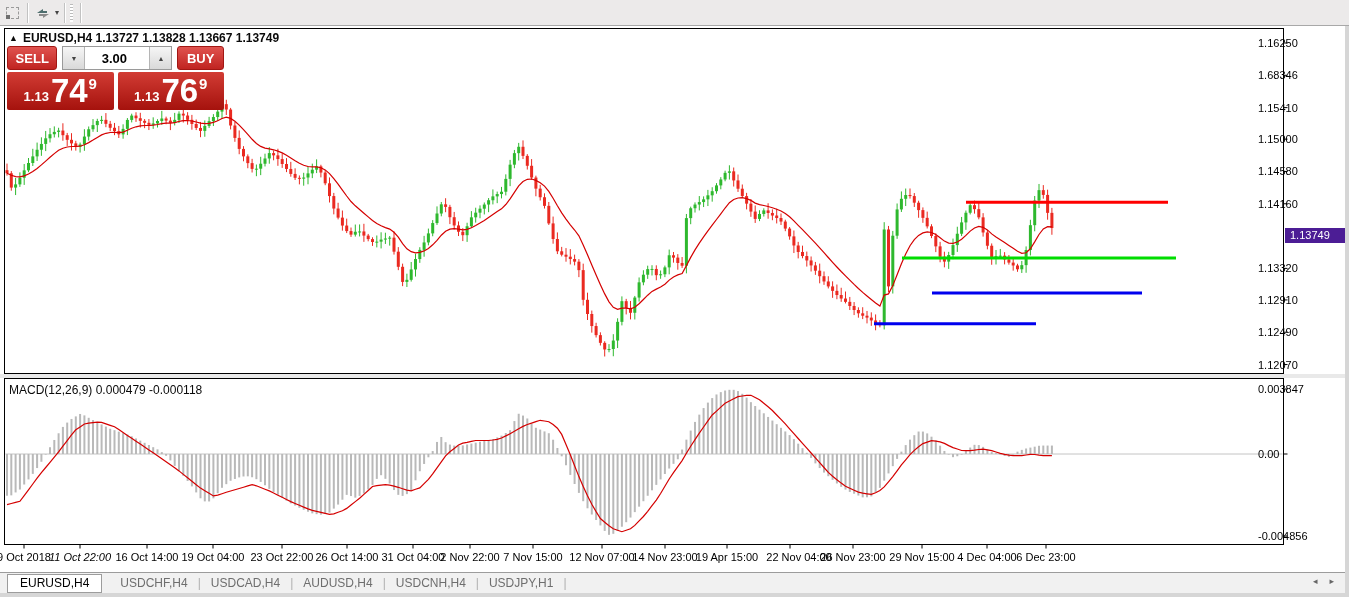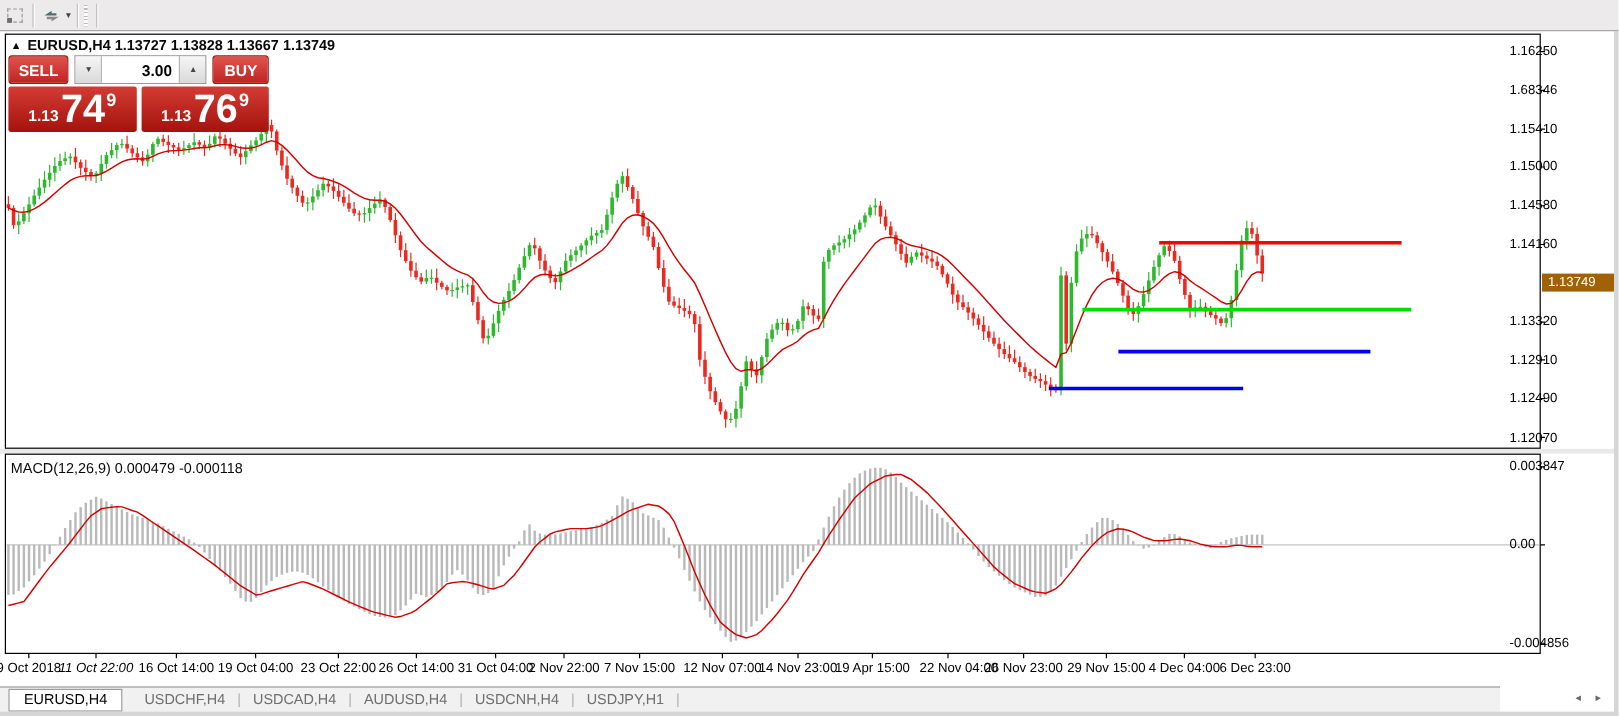--- a/index.html
+++ b/index.html
@@ -17,47 +17,47 @@
         background:repeating-linear-gradient(#bbb 0 1px,#fff 1px 3px);}
   .tf-btn{font-size:11px;font-weight:700;color:#3c3c3c;padding:3px 8px;margin:0 1px;
           border:1px solid transparent;border-radius:1px;cursor:default;}
   .tf-btn.active{background:#fbfaf8;border:1px solid #9b9b9b;}
   
   .chart-svg{position:absolute;left:0;top:0;z-index:1;}
   .ohlc-header{position:absolute;left:9px;top:31px;z-index:4;font-size:12px;font-weight:700;color:#0a0a0a;}
   .ohlc-header .tri{font-size:9px;margin-right:5px;position:relative;top:-1px;}
   .macd-label{position:absolute;left:9px;top:383px;z-index:4;font-size:12px;color:#0a0a0a;}
   .axis-label{position:absolute;left:1258px;transform:translateY(-50%);font-size:11px;color:#000;z-index:3;white-space:nowrap;}
-  .price-badge{position:absolute;left:1285px;top:228px;width:62px;height:15px;background:#a16207;color:#fff;
+  .price-badge{position:absolute;left:1285px;top:228px;width:62px;height:15px;background:#4c1d95;color:#fff;
                font-size:11px;line-height:15px;padding-left:5px;z-index:4;box-sizing:border-box;}
   .time-label{position:absolute;top:551px;transform:translateX(-50%);font-size:11px;color:#000;z-index:3;white-space:nowrap;}
   .panel-sep{position:absolute;left:0;top:374px;width:1345px;height:4px;background:#e9e9e9;z-index:0;}
   
   .trade-panel{position:absolute;left:7px;top:46px;width:217px;z-index:6;}
   .tp-row1{display:flex;align-items:stretch;height:24px;}
   .tp-btn{color:#fff;font-size:13px;font-weight:700;border:1px solid #a21714;border-radius:3px;
           background:linear-gradient(#e0534f,#c02421);display:flex;align-items:center;justify-content:center;}
   .tp-sell{width:50px;}
   .tp-buy{width:46px;margin-left:5px;}
   .stepper{display:flex;margin-left:5px;border:1px solid #9a9a9a;background:#fff;width:110px;box-sizing:border-box;}
   .step-btn{width:22px;background:linear-gradient(#f6f6f6,#d9d9d9);border:0;display:flex;align-items:center;
             justify-content:center;font-size:7px;color:#444;}
   .step-dn{border-right:1px solid #b5b5b5;}
   .step-up{border-left:1px solid #b5b5b5;}
-  .vol-input{flex:1;border:0;outline:none;text-align:right;font-size:13px;font-weight:700;padding:0 6px 0 0;
+  .vol-input{flex:1;border:0;outline:none;text-align:center;font-size:13px;font-weight:700;padding:0 6px 0 0;
              font-family:"Liberation Sans",sans-serif;color:#000;min-width:0;}
   .tp-row2{display:flex;margin-top:2px;height:38px;}
   .quote-tile{flex:1;border-radius:2px;background:linear-gradient(#d23c34,#a5120d);color:#fff;
               display:flex;align-items:center;justify-content:center;}
   .quote-tile + .quote-tile{margin-left:4px;}
   .q-small{font-size:13px;font-weight:700;align-self:flex-end;margin:0 2px 6px 0;}
   .q-big{font-size:33px;font-weight:700;line-height:36px;}
   .q-sup{font-size:15px;font-weight:700;align-self:flex-start;margin:3px 0 0 1px;}
   
-  .tabbar{position:absolute;left:0;top:572px;width:1250px;height:21px;background:#f1f1f1;
+  .tabbar{position:absolute;left:0;top:572px;width:1345px;height:21px;background:#f1f1f1;
           border-top:1px solid #9c9c9c;display:flex;align-items:center;padding-left:7px;
           box-sizing:border-box;z-index:5;font-size:12px;}
   .tab-active{background:#fff;border:1px solid #9c9c9c;padding:1px 12px 2px;color:#000;margin-right:8px;}
   .tab{color:#6e6e6e;padding:0 10px;}
   .tab-sep{color:#b0b0b0;}
   .tab-arrows{position:absolute;left:1313px;top:576px;z-index:6;color:#666;font-size:9px;letter-spacing:12px;}
   .right-strip{position:absolute;left:1345px;top:26px;width:4px;height:571px;background:#d6d6d6;z-index:4;}
   .bottom-strip{position:absolute;left:0;top:593px;width:1349px;height:4px;background:#d6d6d6;z-index:6;}
 </style>
 </head>

